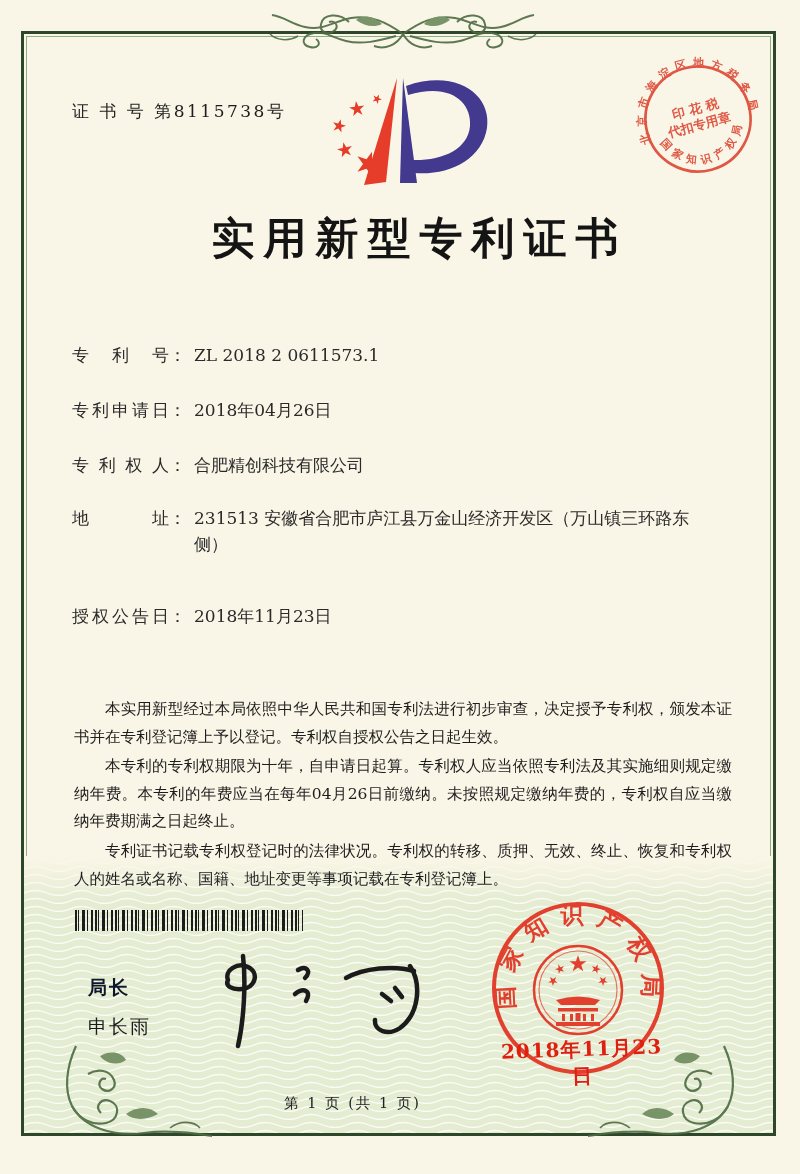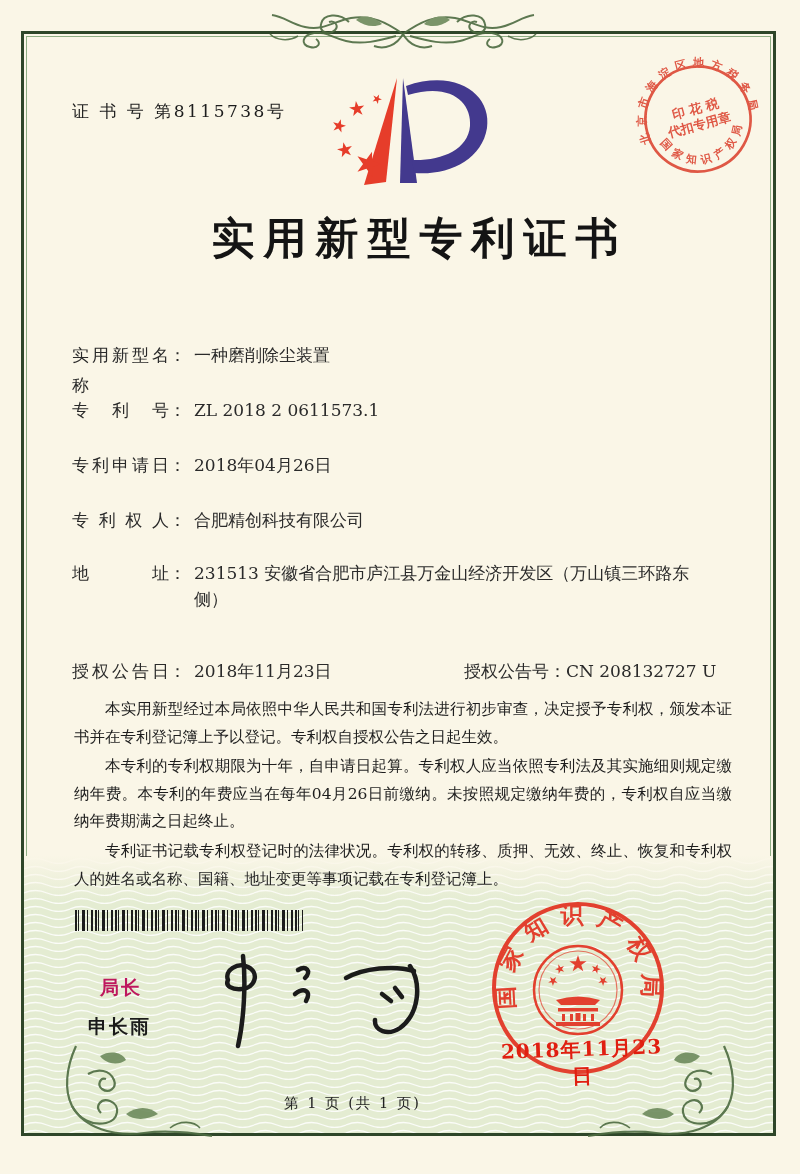--- a/index.html
+++ b/index.html
@@ -52,22 +52,22 @@
   .barcode{
     left:75px;top:910px;width:228px;height:21px;
     background:repeating-linear-gradient(90deg,
       #1c1c1c 0 2px,rgba(0,0,0,0) 2px 3px,
       #1c1c1c 3px 4px,rgba(0,0,0,0) 4px 7px,
       #1c1c1c 7px 10px,rgba(0,0,0,0) 10px 12px,
       #1c1c1c 12px 13px,rgba(0,0,0,0) 13px 16px,
       #1c1c1c 16px 18px,rgba(0,0,0,0) 18px 20px);
   }
   
-  .comm-label{left:100px;top:975px;font-size:19px;font-weight:600;color:#be185d;letter-spacing:2px;}
-  .comm-name{left:88px;top:1014px;font-size:19px;font-weight:700;color:#1b1b1b;letter-spacing:2px;}
+  .comm-label{left:88px;top:975px;font-size:19px;font-weight:600;color:#0f172a;letter-spacing:2px;}
+  .comm-name{left:88px;top:1014px;font-size:19px;font-weight:400;color:#1b1b1b;letter-spacing:2px;}
   .signature{left:198px;top:942px;width:240px;height:115px;}
   
   .seal{left:486px;top:896px;width:184px;height:184px;}
   .sealdate{
     left:497px;top:1036px;width:170px;text-align:center;
     font-size:20px;font-weight:700;color:#e01f10;letter-spacing:1px;
     transform:rotate(-2deg);
   }
   
   .footer{left:21px;top:1094px;width:663px;text-align:center;font-size:14.5px;
@@ -145,39 +145,33 @@
   <text x="68" y="78" font-size="12.5" fill="#dd4b38" font-weight="700" text-anchor="middle">代扣专用章</text>
   <text font-size="10.5" fill="#dd4b38" letter-spacing="5" font-weight="600">
     <textPath href="#ts-bot" startOffset="50%" text-anchor="middle">国家知识产权局</textPath>
   </text>
 </svg>
 
 <div class="abs title">实用新型专利证书</div>
 
 <div class="abs fields">
   <div class="frow">
-    <span class="flabel">实用新型名称</span><span class="fcolon">：</span><span class="fvalue">一种磨削除尘装置</span>
-  </div>
-  <div class="frow">
     <span class="flabel">专利号</span><span class="fcolon">：</span><span class="fvalue">ZL 2018 2 0611573.1</span>
   </div>
   <div class="frow">
     <span class="flabel">专利申请日</span><span class="fcolon">：</span><span class="fvalue">2018年04月26日</span>
   </div>
   <div class="frow">
     <span class="flabel">专利权人</span><span class="fcolon">：</span><span class="fvalue">合肥精创科技有限公司</span>
   </div>
   <div class="frow addr">
     <span class="flabel">地址</span><span class="fcolon">：</span><span class="fvalue wrap">231513 安徽省合肥市庐江县万金山经济开发区（万山镇三环路东侧）</span>
   </div>
   <div class="frow">
     <span class="flabel">授权公告日</span><span class="fcolon">：</span><span class="fvalue">2018年11月23日</span>
-    <span class="right-part">
-      <span>授权公告号</span><span>：</span><span>CN 208132727 U</span>
-    </span>
   </div>
 </div>
 
 <div class="abs bodytext">
   <p>本实用新型经过本局依照中华人民共和国专利法进行初步审查，决定授予专利权，颁发本证书并在专利登记簿上予以登记。专利权自授权公告之日起生效。</p>
   <p>本专利的专利权期限为十年，自申请日起算。专利权人应当依照专利法及其实施细则规定缴纳年费。本专利的年费应当在每年04月26日前缴纳。未按照规定缴纳年费的，专利权自应当缴纳年费期满之日起终止。</p>
   <p>专利证书记载专利权登记时的法律状况。专利权的转移、质押、无效、终止、恢复和专利权人的姓名或名称、国籍、地址变更等事项记载在专利登记簿上。</p>
 </div>
 
 <div class="abs barcode"></div>

